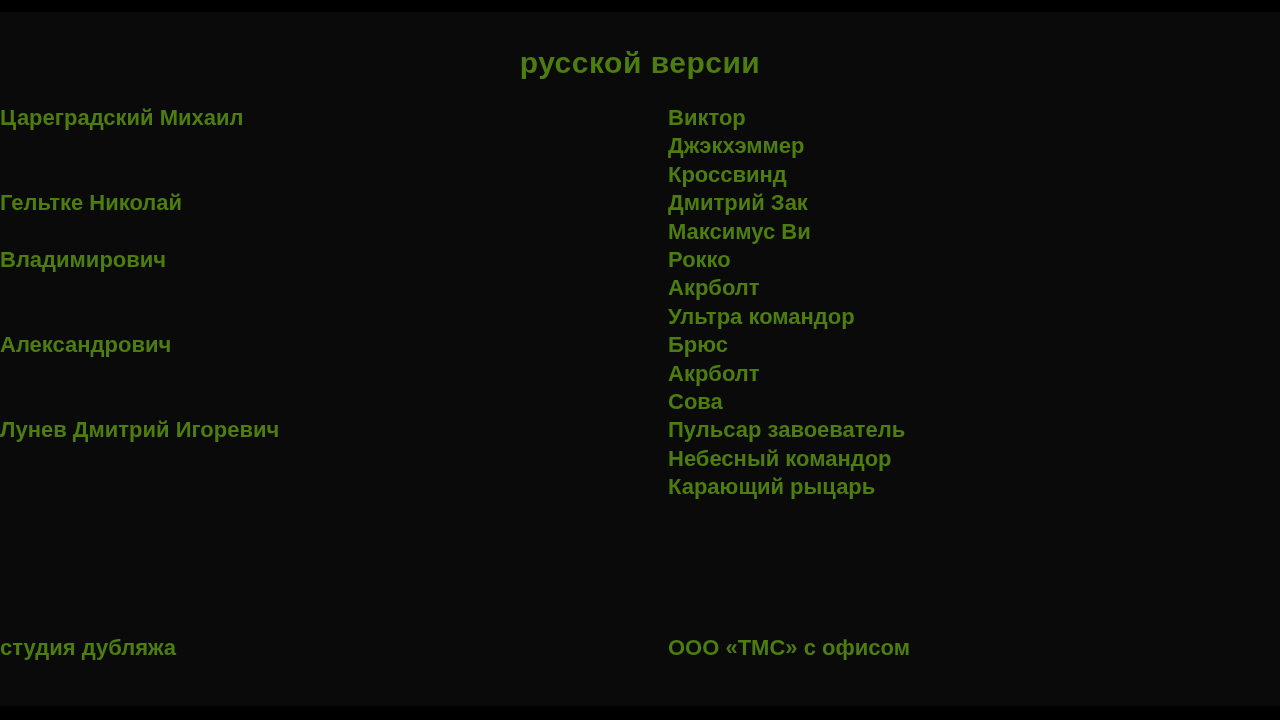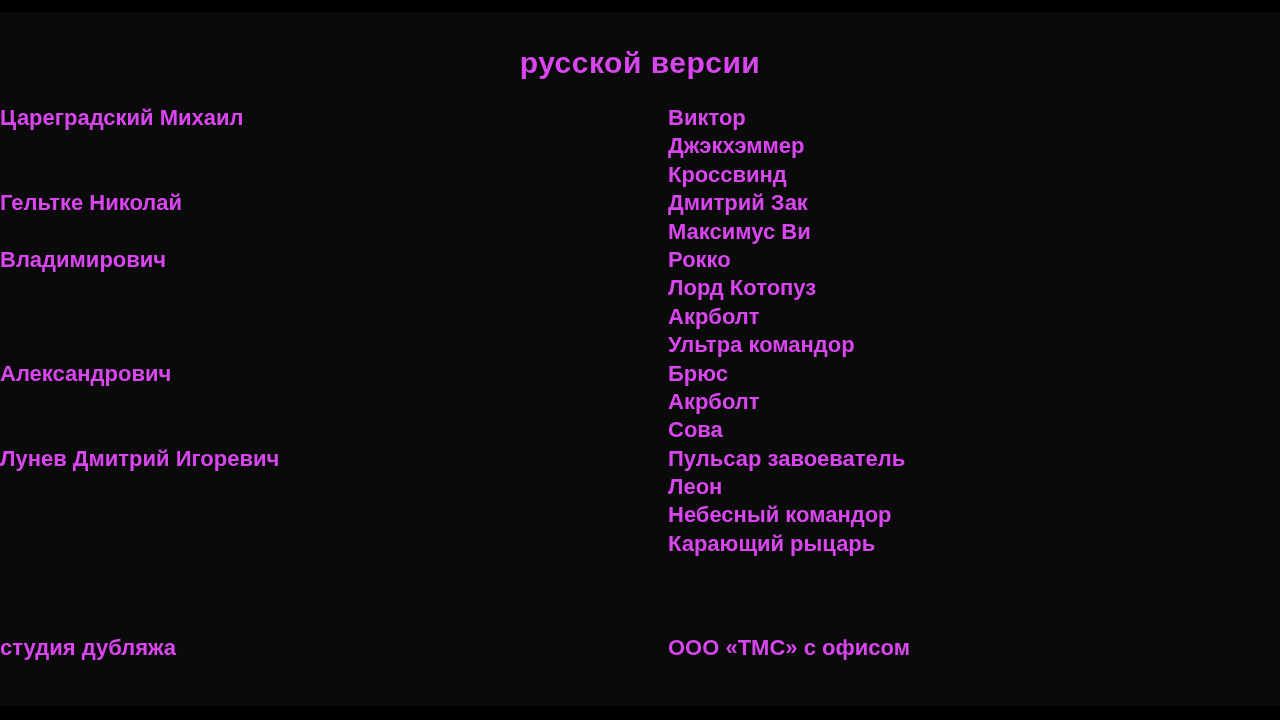--- a/index.html
+++ b/index.html
@@ -8,21 +8,21 @@
     background: #000;
   }
   .stage {
     position: relative;
     width: 1280px;
     height: 720px;
     background: #000000;
     overflow: hidden;
     font-family: "Liberation Sans", "DejaVu Sans", sans-serif;
     font-weight: 700;
-    color: #d946ef;
+    color: #4d7c0f;
   }
   .content-area {
     position: absolute;
     left: 0;
     top: 12px;
     width: 1280px;
     height: 694px;
     background: #0a0a0a;
   }
   .letterbox {
@@ -106,24 +106,20 @@
     <div class="row">
       <div class="actor"></div>
       <div class="role">Максимус Ви</div>
     </div>
     <div class="row">
       <div class="actor">Владимирович</div>
       <div class="role">Рокко</div>
     </div>
     <div class="row">
       <div class="actor"></div>
-      <div class="role">Лорд Котопуз</div>
-    </div>
-    <div class="row">
-      <div class="actor"></div>
       <div class="role">Акрболт</div>
     </div>
     <div class="row">
       <div class="actor"></div>
       <div class="role">Ультра командор</div>
     </div>
     <div class="row">
       <div class="actor">Александрович</div>
       <div class="role">Брюс</div>
     </div>
@@ -134,24 +130,20 @@
     <div class="row">
       <div class="actor"></div>
       <div class="role">Сова</div>
     </div>
     <div class="row">
       <div class="actor">Лунев Дмитрий Игоревич</div>
       <div class="role">Пульсар завоеватель</div>
     </div>
     <div class="row">
       <div class="actor"></div>
-      <div class="role">Леон</div>
-    </div>
-    <div class="row">
-      <div class="actor"></div>
       <div class="role">Небесный командор</div>
     </div>
     <div class="row">
       <div class="actor"></div>
       <div class="role">Карающий рыцарь</div>
     </div>
   </div>
 
   <div class="footer-row row">
     <div class="actor">студия дубляжа</div>

